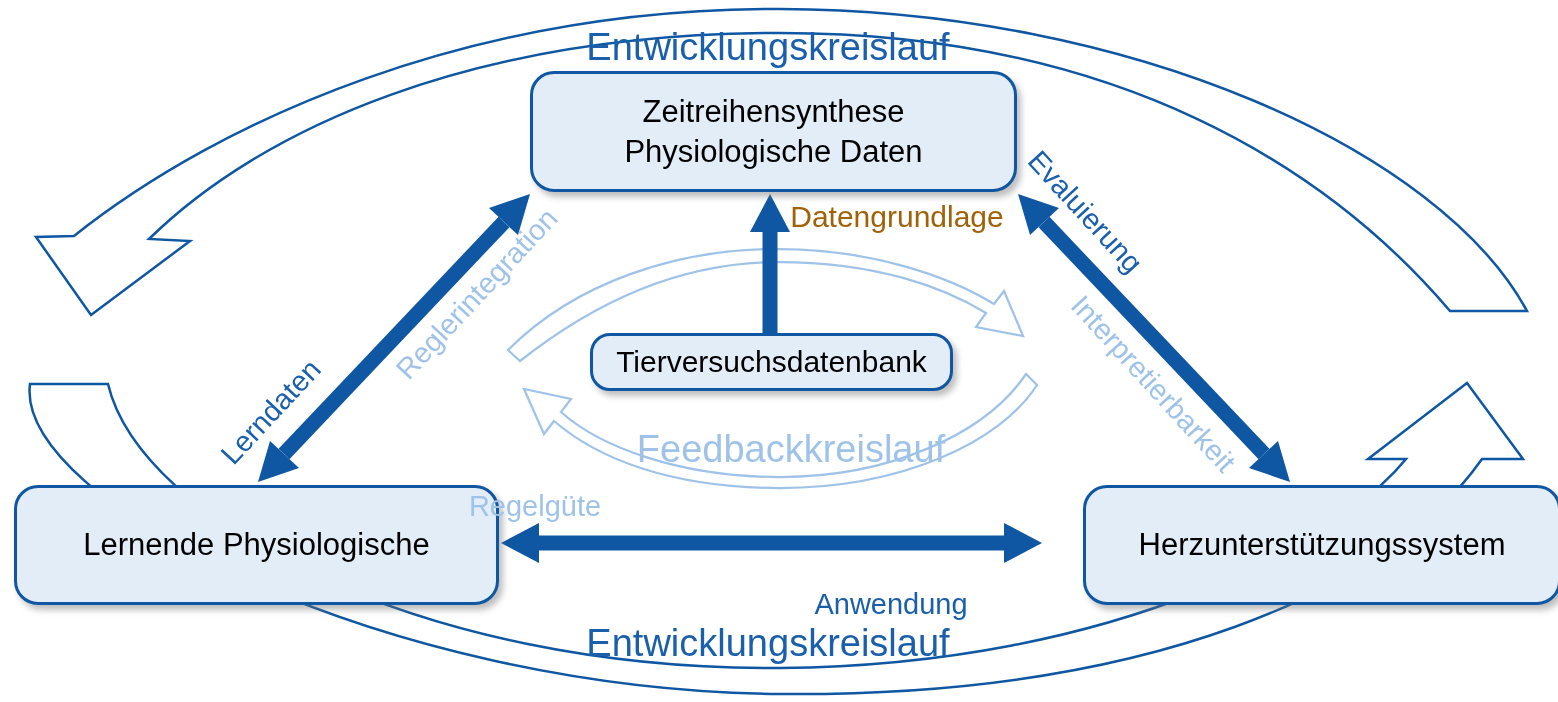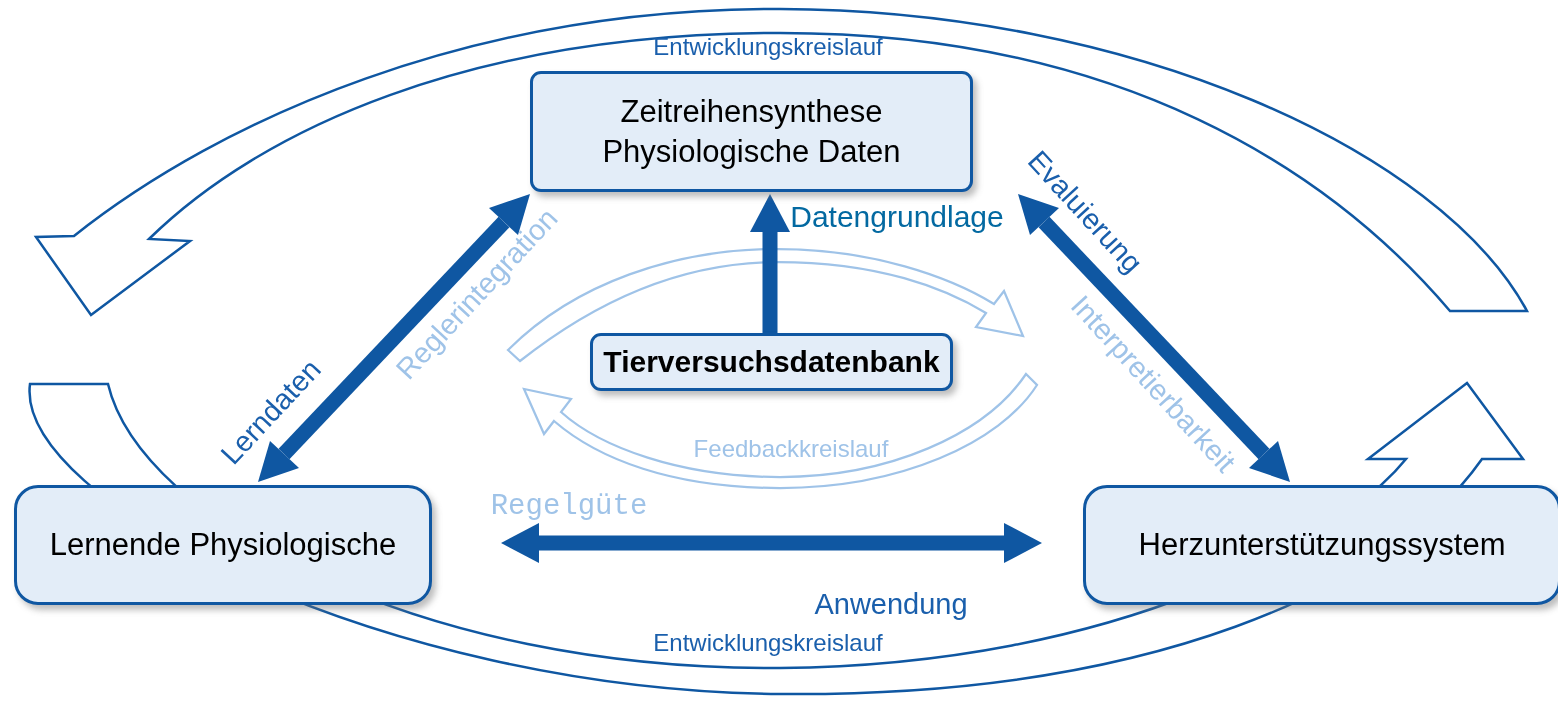--- a/index.html
+++ b/index.html
@@ -16,22 +16,22 @@
     text-align:center;color:#000;font-size:31px;line-height:1.26;
   }
   .lbl{
     position:absolute;transform:translate(-50%,-50%);
     white-space:nowrap;line-height:1;
   }
   .rot-l{transform:translate(-50%,-50%) rotate(-47deg);}
   .rot-r{transform:translate(-50%,-50%) rotate(47.5deg);}
   .c-dark{color:#1A5FAC;}
   .c-light{color:#9FC3E8;}
-  .c-gray{color:#0369a1;}
-  .f38{font-size:24px;}
+  .c-gray{color:#a16207;}
+  .f38{font-size:38px;}
   .f30{font-size:30px;}
   .f29{font-size:29px;}
 </style>
 </head>
 <body>
 
 <div class="canvas">
 
   <svg class="layer" width="1558" height="702" viewBox="0 0 1558 702">
 
@@ -84,42 +84,42 @@
       <polygon points="1290,482 1249,468 1278,441"></polygon>
     </g>
 
     <g fill="#0F57A2" stroke="none">
       <line x1="538" y1="543" x2="1005" y2="543" stroke="#0F57A2" stroke-width="15"></line>
       <polygon points="501,543 539,523 539,563"></polygon>
       <polygon points="1042,543 1004,523 1004,563"></polygon>
     </g>
   </svg>
 
-  <div class="node" style="left:530px;top:71px;width:443px;height:121px;border-radius:11px;">
+  <div class="node" style="left:530px;top:71px;width:487px;height:121px;">
     <div>Zeitreihensynthese</div>
     <div>Physiologische Daten</div>
   </div>
 
-  <div class="node" style="left:590px;top:333px;width:363px;height:58px;border-radius:11px;font-size:30px;font-weight:bold;">
+  <div class="node" style="left:590px;top:333px;width:363px;height:58px;border-radius:20px;font-size:30px;">
     <div>Tierversuchsdatenbank</div>
   </div>
 
-  <div class="node" style="left:14px;top:485px;width:418px;height:120px;">
+  <div class="node" style="left:14px;top:485px;width:485px;height:120px;">
     <div>Lernende Physiologische</div>
   </div>
 
   <div class="node" style="left:1083px;top:485px;width:478px;height:120px;">
     <div>Herzunterstützungssystem</div>
   </div>
 
   <div class="lbl c-dark f38" style="left:768px;top:47px;">Entwicklungskreislauf</div>
   <div class="lbl c-dark f38" style="left:768px;top:643px;">Entwicklungskreislauf</div>
   <div class="lbl c-light f38" style="left:791px;top:449px;">Feedbackkreislauf</div>
 
   <div class="lbl c-gray f30" style="left:897px;top:217px;">Datengrundlage</div>
   <div class="lbl rot-l c-dark f29" style="left:271px;top:412px;">Lerndaten</div>
   <div class="lbl rot-l c-light f29" style="left:477px;top:294px;">Reglerintegration</div>
   <div class="lbl rot-r c-dark f29" style="left:1085px;top:212px;">Evaluierung</div>
   <div class="lbl rot-r c-light f29" style="left:1153px;top:384px;">Interpretierbarkeit</div>
-  <div class="lbl c-light f29" style="left:569px;top:506px;font-family:Liberation Mono, monospace;">Regelgüte</div>
+  <div class="lbl c-light f29" style="left:535px;top:506px;">Regelgüte</div>
   <div class="lbl c-dark f29" style="left:891px;top:581px;margin-top:23px;">Anwendung</div>
 
 </div>
 
 </body></html>

